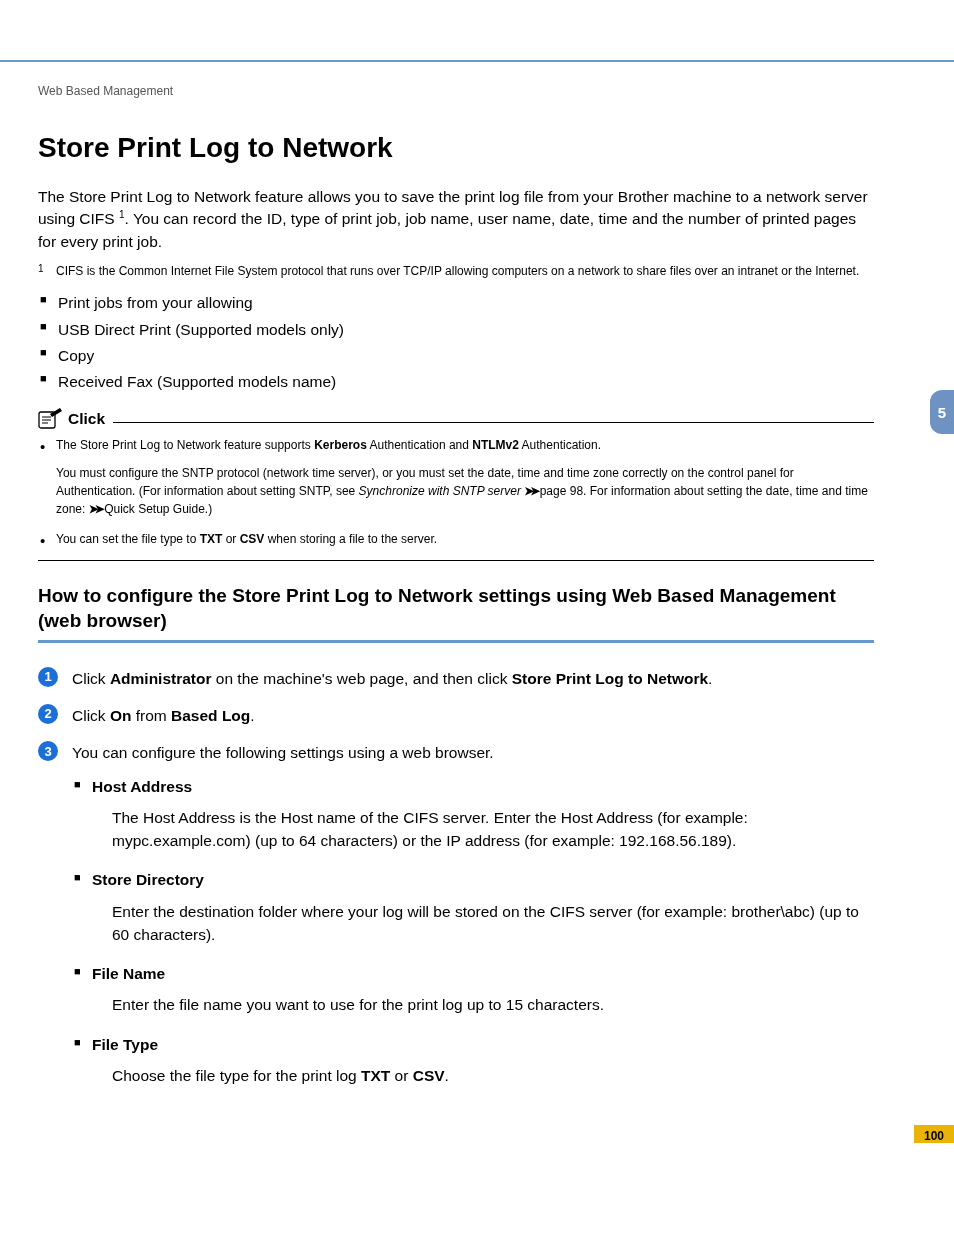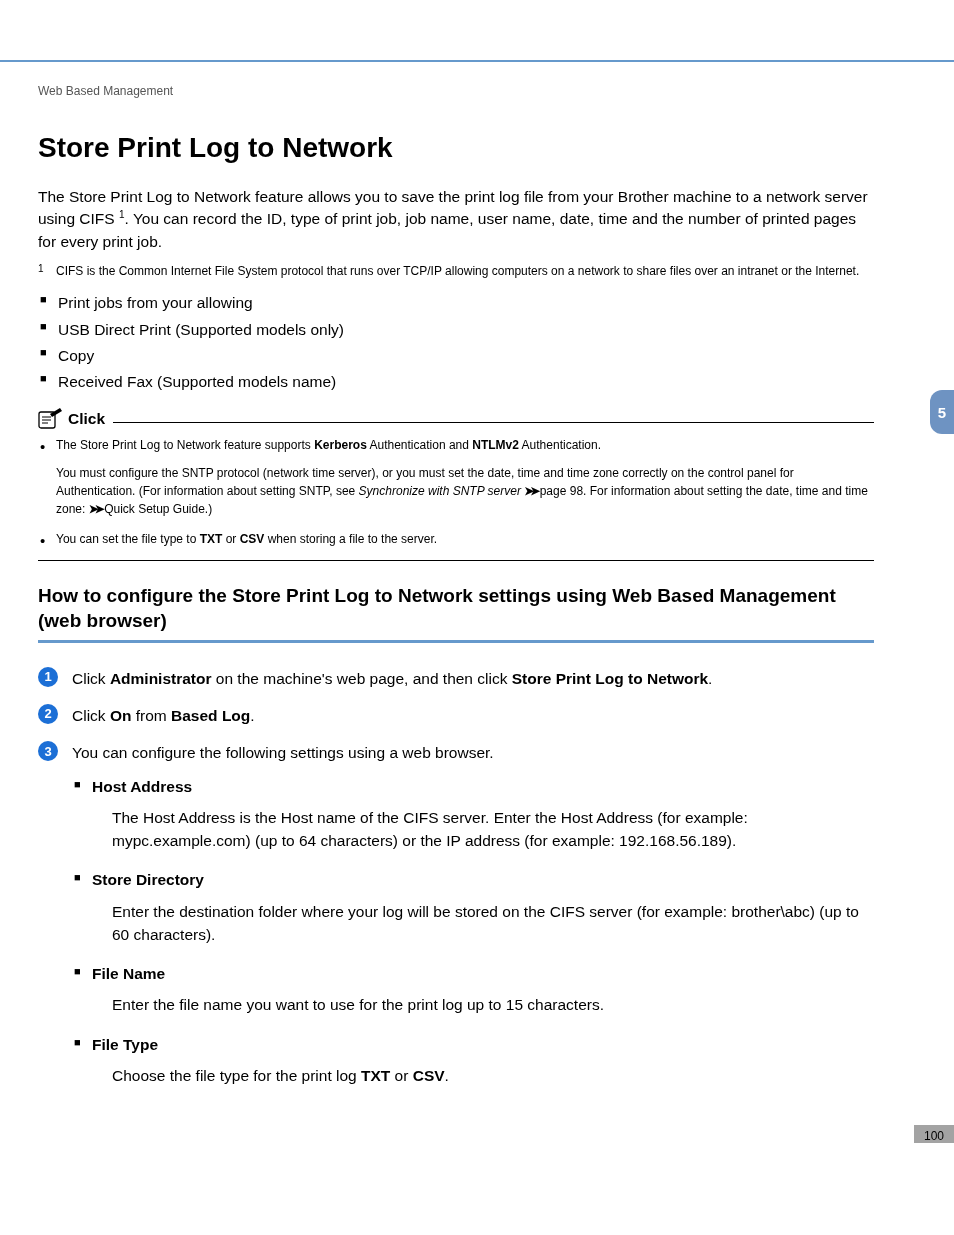--- a/index.html
+++ b/index.html
@@ -86,21 +86,21 @@
   i { font-style:italic;}
   .chapter-tab {
     position:absolute; right:0; top:330px; width:24px; height:44px;
     background:#6e93c2; border-radius:12px 0 0 12px;
     color:#fff; font-weight:bold; font-size:15px;
     display:flex; align-items:center; justify-content:center;
   }
   .arrows { font-family: Arial; letter-spacing:-4px; font-weight:bold; }
   .page-number-box {
     position:absolute; right:0; bottom:-4px;
-    background:#a3a3a3; padding:4px 10px; font-size:12px; font-weight:normal;
+    background:#eab308; padding:4px 10px; font-size:12px; font-weight:bold;
   }
   .page-wrap { position:relative; }
 </style>
 </head>
 <body>
 
 <div class="page-wrap">
 <div class="top-rule"></div>
 <div class="chapter-tab">5</div>
 

